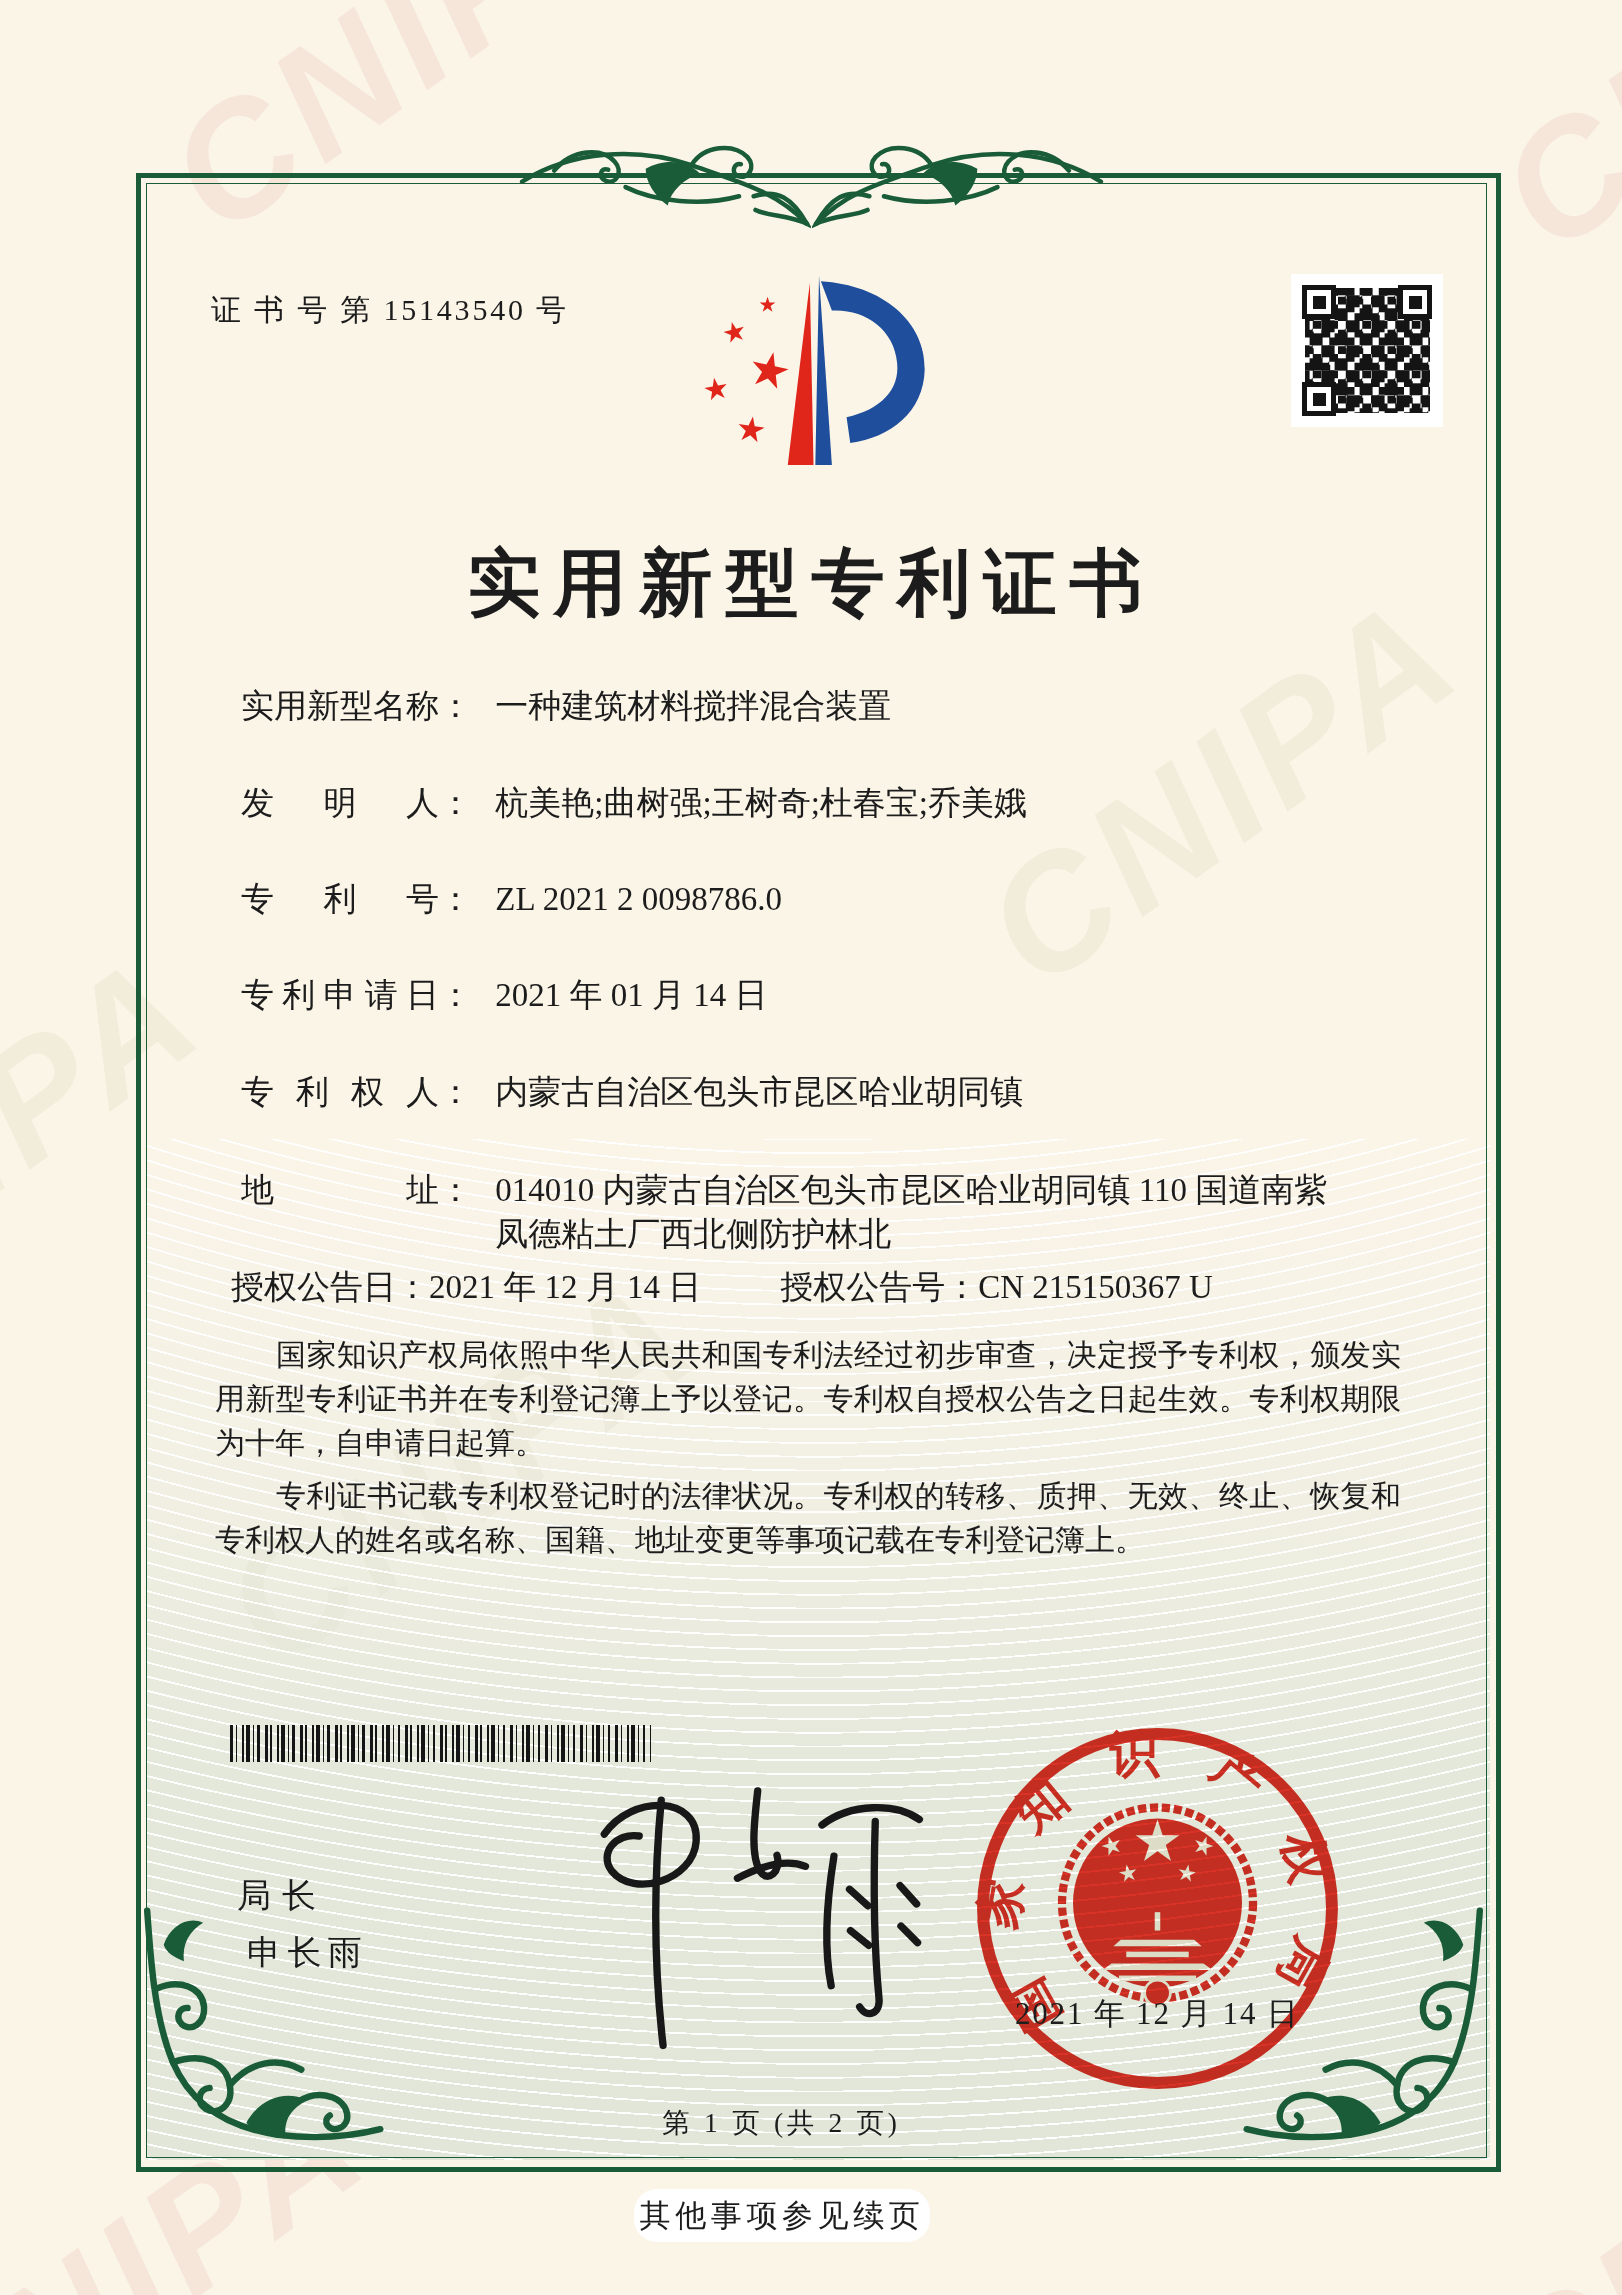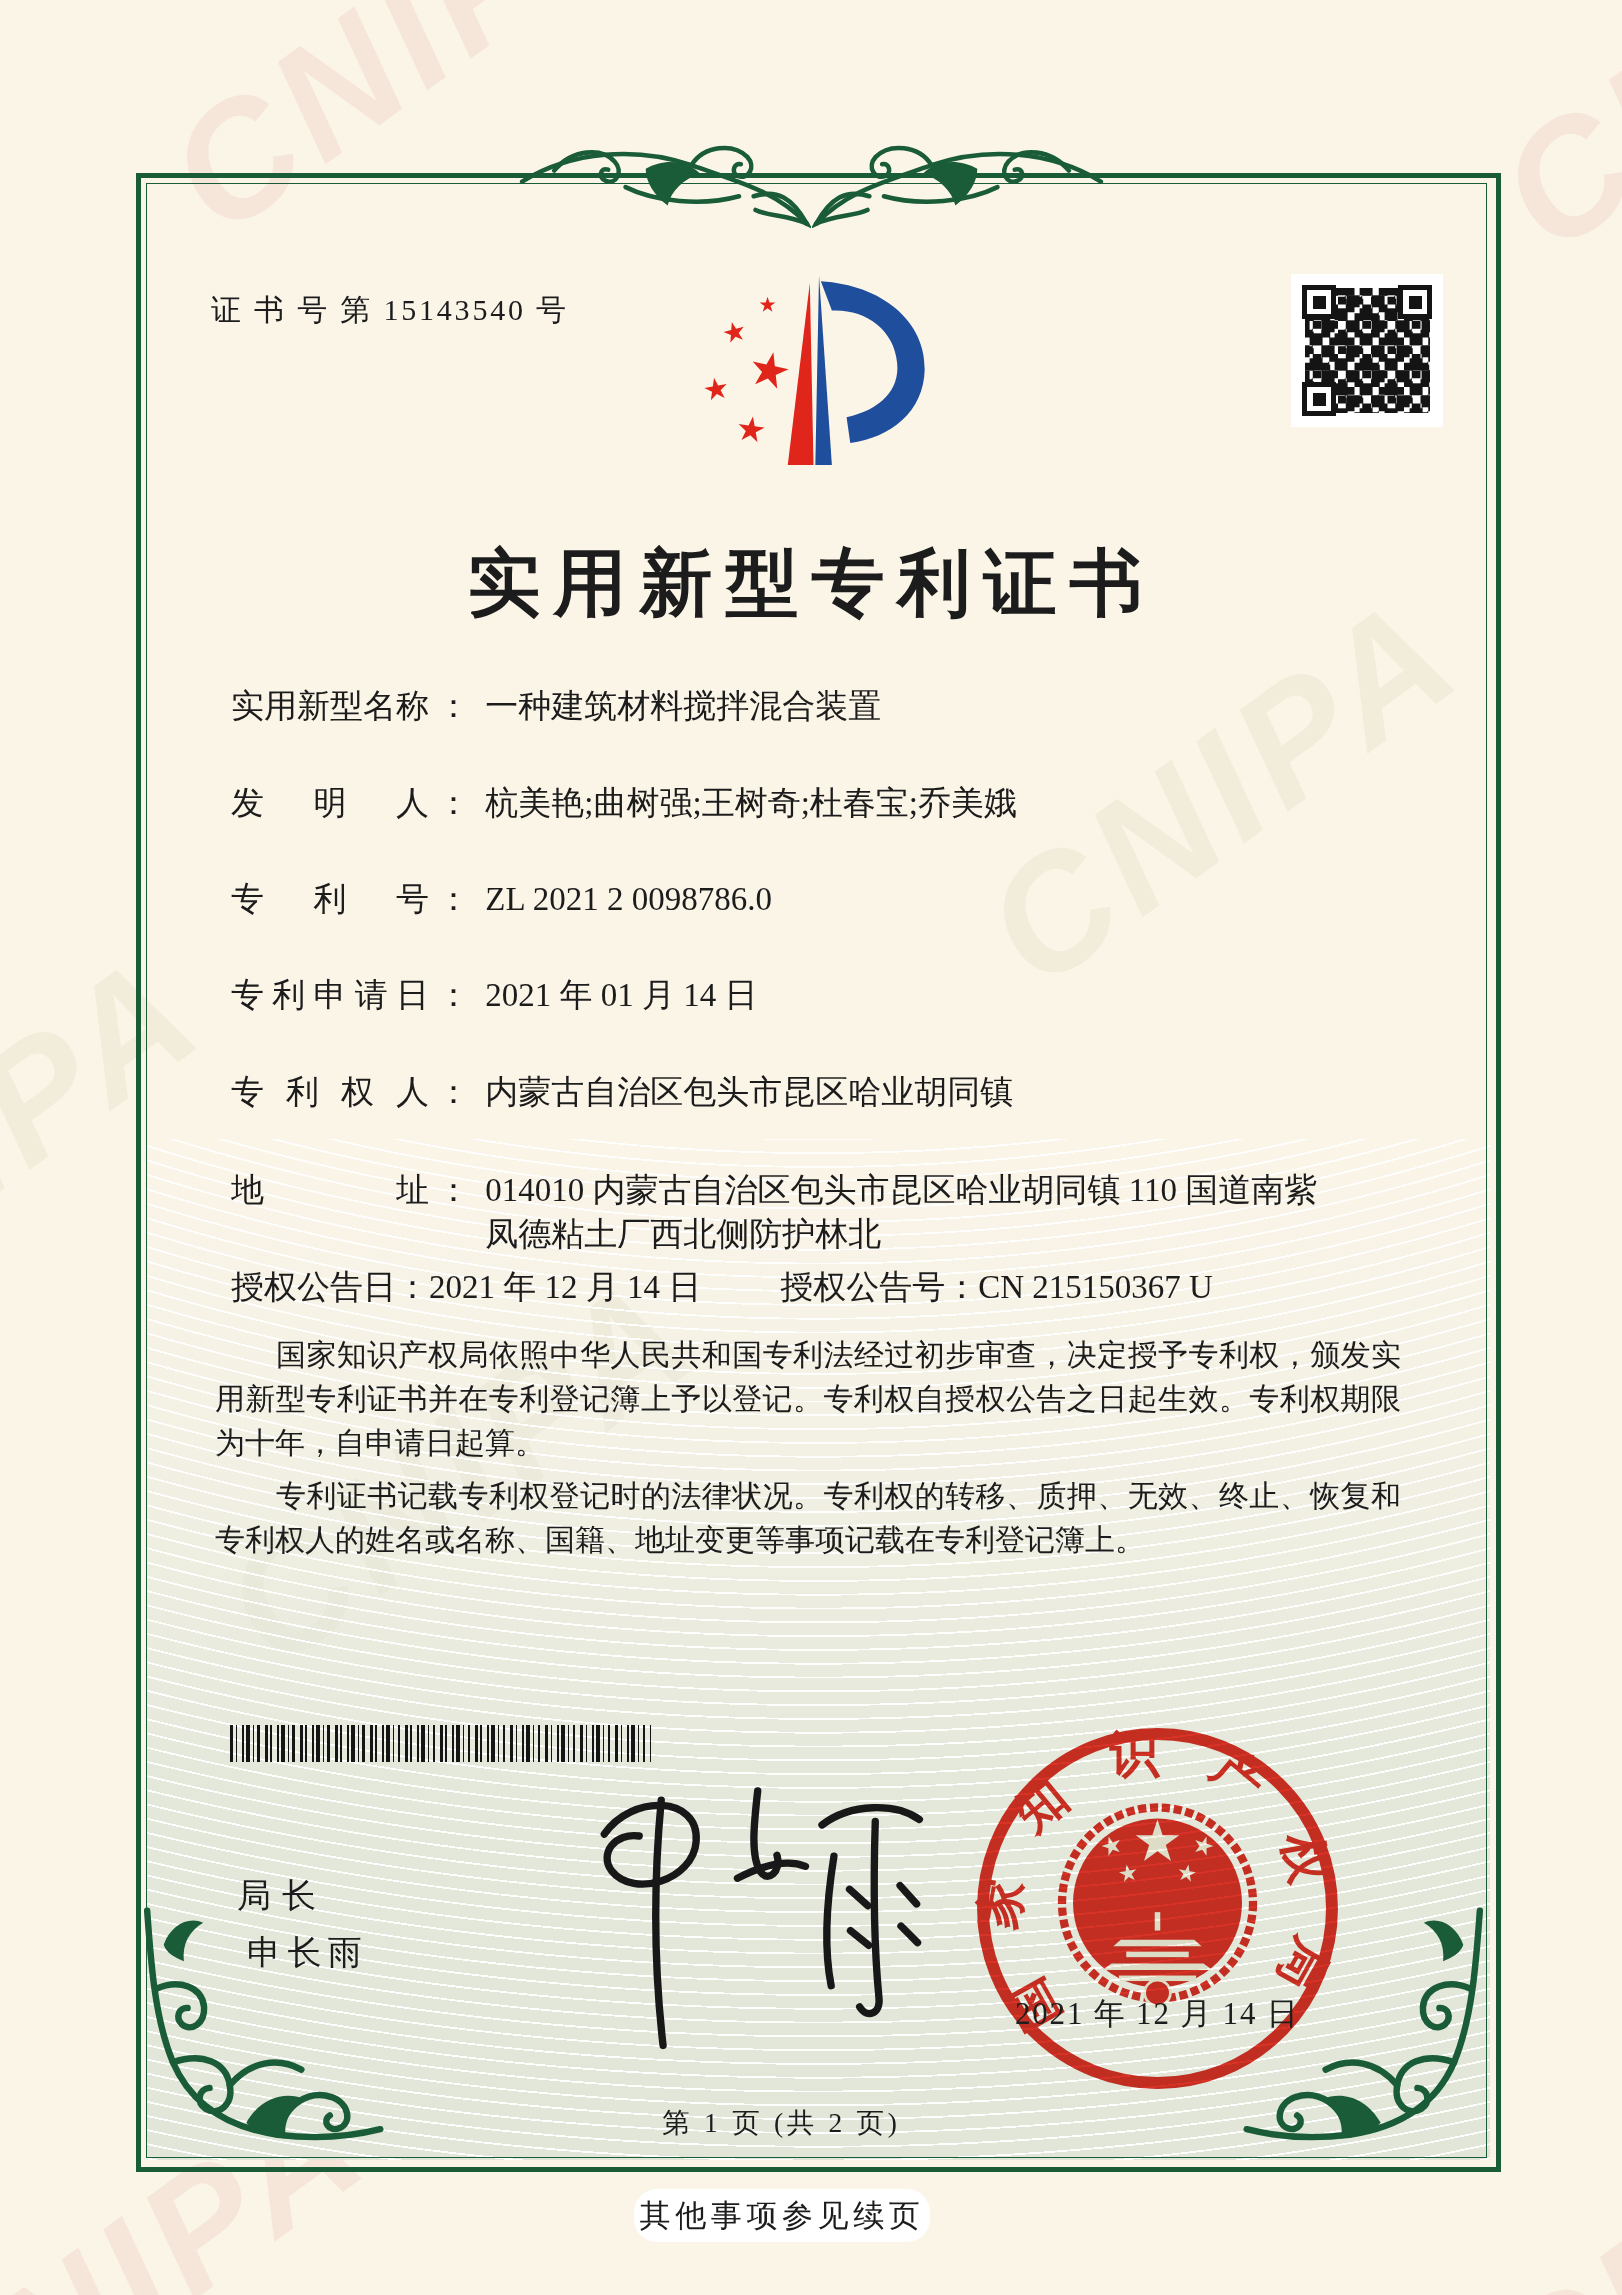--- a/index.html
+++ b/index.html
@@ -18,24 +18,24 @@
       repeating-radial-gradient(circle at 50% -2112px, rgba(255,255,255,.95) 0 1.8px, rgba(255,255,255,0) 1.8px 13.8px),
       linear-gradient(180deg, rgba(228,232,221,0) 0%, rgba(228,232,221,.35) 30%, rgba(224,230,216,.85) 62%, #e1e6d9 100%);}
   
   .border-outer{left:136px;top:173px;width:1355px;height:1989px;border:5.5px solid #1a5c38;z-index:2;}
   .border-inner{left:146px;top:183px;width:1339px;height:1973px;border:1.8px solid #1a5c38;z-index:2;}
   svg.deco{position:absolute;z-index:2;}
   
   .certno{left:211px;top:290px;font-size:30px;letter-spacing:2.8px;z-index:3;}
   .title{left:0;top:507px;width:1623px;text-align:center;font-size:73px;font-weight:bold;
          letter-spacing:13px;z-index:3;margin-top:28px;}
-  .frow{left:231px;width:1194px;font-size:33px;z-index:3;display:flex;align-items:flex-start;gap:8px;}
+  .frow{left:241px;width:1194px;font-size:33px;z-index:3;display:flex;align-items:flex-start;}
   .flabel{display:inline-block;width:198px;text-align:justify;text-align-last:justify;flex:none;}
   .fcolon{flex:none;margin-right:7.3px;}
-  .fvalue{white-space:pre-line;line-height:44px;}
+  .fvalue{white-space:pre-line;line-height:44px;margin-left:16px;}
   .grant{left:231px;top:1265px;width:1240px;font-size:33px;z-index:3;display:flex;}
   .grant .g2{margin-left:79px;}
   .bodytext{left:215px;top:1333px;width:1186px;font-size:30px;line-height:44px;
             text-align:justify;z-index:3;}
   .bodytext p{margin:0 0 9.2px 0;text-indent:61px;}
   .barcode{left:230px;top:1725px;width:421px;height:37px;z-index:3;
     background:repeating-linear-gradient(90deg,
       #151515 0 2.8px,transparent 2.8px 5.5px,#151515 5.5px 7.3px,transparent 7.3px 12px,
       #151515 12px 13.8px,transparent 13.8px 15.6px,#151515 15.6px 20px,transparent 20px 23px,
       #151515 23px 24px,transparent 24px 27.5px,#151515 27.5px 30px,transparent 30px 35px);}

